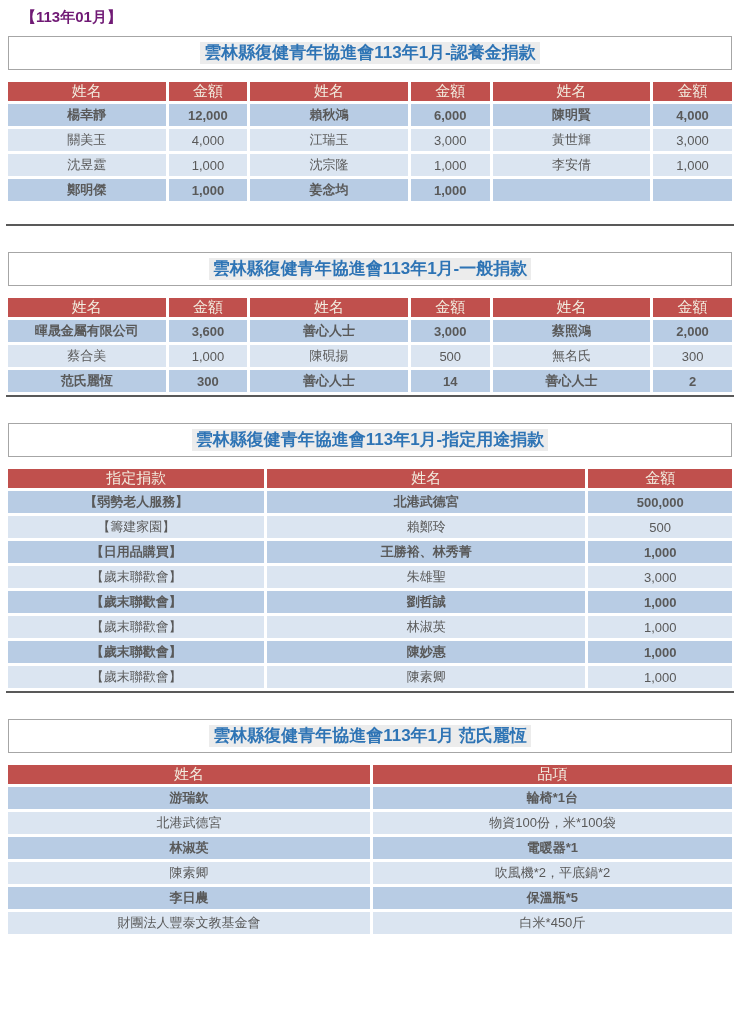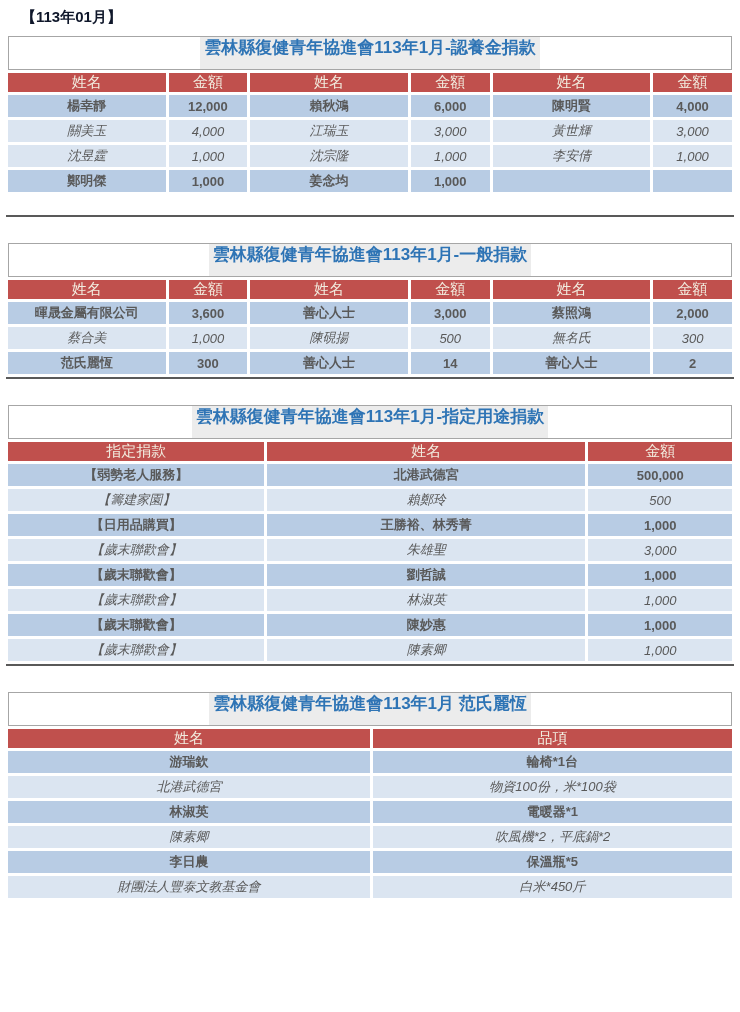--- a/index.html
+++ b/index.html
@@ -7,32 +7,33 @@
     width: 740px;
     font-family: "Liberation Sans", sans-serif;
     color: var(--cell-text, #595959);
   }
   .page { width: 740px; }
 
   .period-label {
     margin: 8px 0 9px 21px;
     font-size: 15px;
     font-weight: bold;
-    color: #0f172a;
+    color: #701a75;
   }
 
   .table-block { margin: 0 8px 26px 8px; }
 
   .title-box {
     border: 1px solid #a6a6a6;
     background: #ffffff;
     height: 32px;
     display: flex;
+    align-items: center;
     justify-content: center;
-    margin-bottom: 0;
+    margin-bottom: 9px;
   }
   .title-text {
     font-size: 17px;
     font-weight: bold;
     color: var(--title-text, #2e74b5);
     background: var(--title-highlight, #ececec);
     padding: 0 4px;
     line-height: 22px;
     white-space: nowrap;
   }
@@ -56,21 +57,21 @@
   table.donation td {
     font-size: 13px;
     color: var(--cell-text, #595959);
     height: 22px;
     text-align: center;
     padding: 0 2px;
     overflow: hidden;
     white-space: nowrap;
   }
   table.donation tr.dark td { background: var(--row-dark, #b8cce4); font-weight: bold; }
-  table.donation tr.light td { background: var(--row-light, #dbe5f1); font-style: italic; }
+  table.donation tr.light td { background: var(--row-light, #dbe5f1); }
 
   .trailing-spacer { height: 20px; }
   .bottom-line {
     border-top: 2px solid var(--divider, #595959);
     margin: 0 -2px;
     height: 0;
   }
 </style>
 </head>
 <body>

